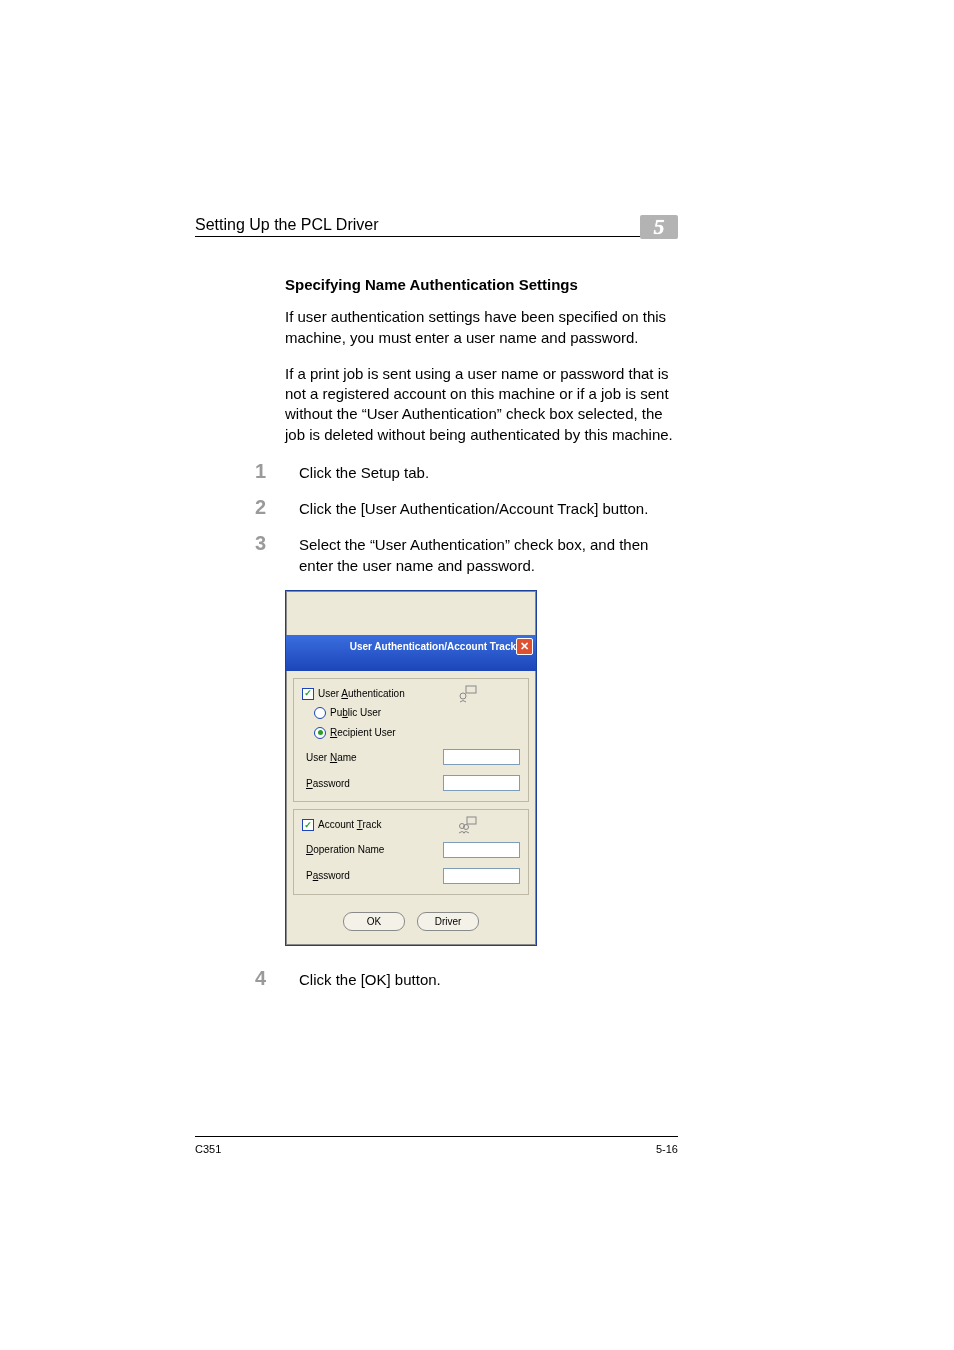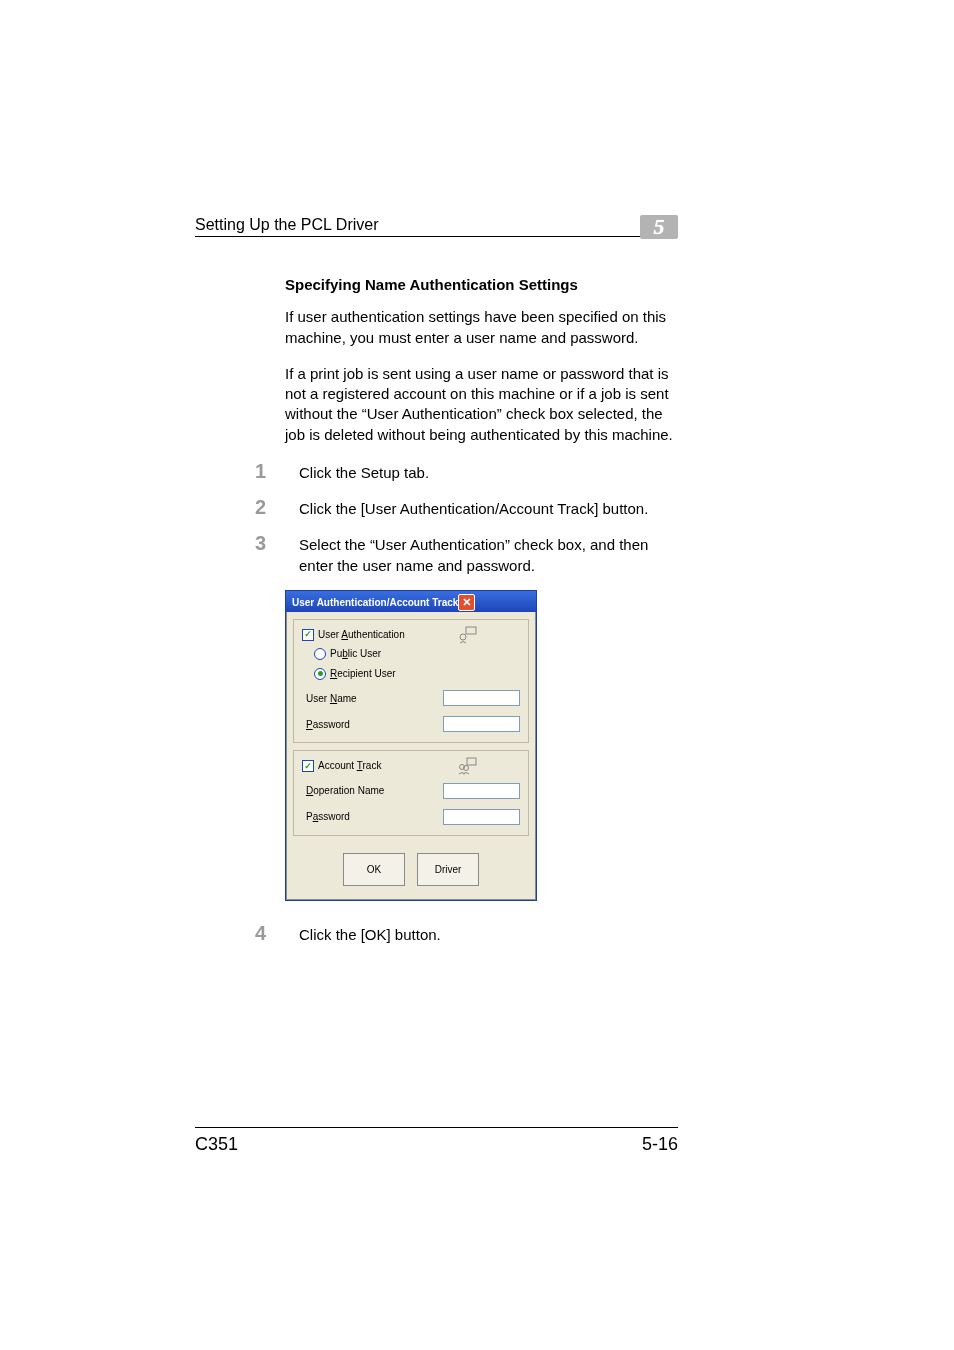--- a/index.html
+++ b/index.html
@@ -93,23 +93,24 @@
     font-size: 10px;
     background: #ece9d8;
     box-shadow: 0 0 0 1px #8a8a8a inset;
   }
   .dlg-title {
     background: linear-gradient(#3a6ee0, #1c45b8);
     color: #fff;
     font-weight: bold;
     display: flex;
     align-items: center;
-    justify-content: flex-start;
-    padding: 3px 3px 1px 6px;
+    justify-content: flex-end;
+    padding: 3px 3px 16px 6px;
     font-size: 10px;
+    margin-top: 44px;
   }
   .dlg-close {
     width: 15px;
     height: 15px;
     background: #e05030;
     border: 1px solid #fff;
     border-radius: 2px;
     display: flex;
     align-items: center;
     justify-content: center;
@@ -189,38 +190,38 @@
     color: #888;
   }
   .dlg-buttons {
     display: flex;
     justify-content: center;
     gap: 12px;
     padding: 10px 0 14px 0;
   }
   .dlg-btn {
     border: 1px solid #8a8a8a;
-    border-radius: 0;
+    border-radius: 9px;
     background: #f4f2e8;
     font-size: 10px;
-    padding: 9px 0;
+    padding: 2px 0;
     width: 60px;
     text-align: center;
   }
 
   .footer {
     position: absolute;
     left: 195px;
     right: 200px;
     bottom: 195px;
     border-top: 1px solid #000;
     padding-top: 6px;
     display: flex;
     justify-content: space-between;
-    font-size: 18px;
+    font-size: 11px;
     gap: 25px;
   }
 </style>
 </head>
 <body>
 
 <div class="page">
 
   <div class="header-row">
     <span>Setting Up the PCL Driver</span>

